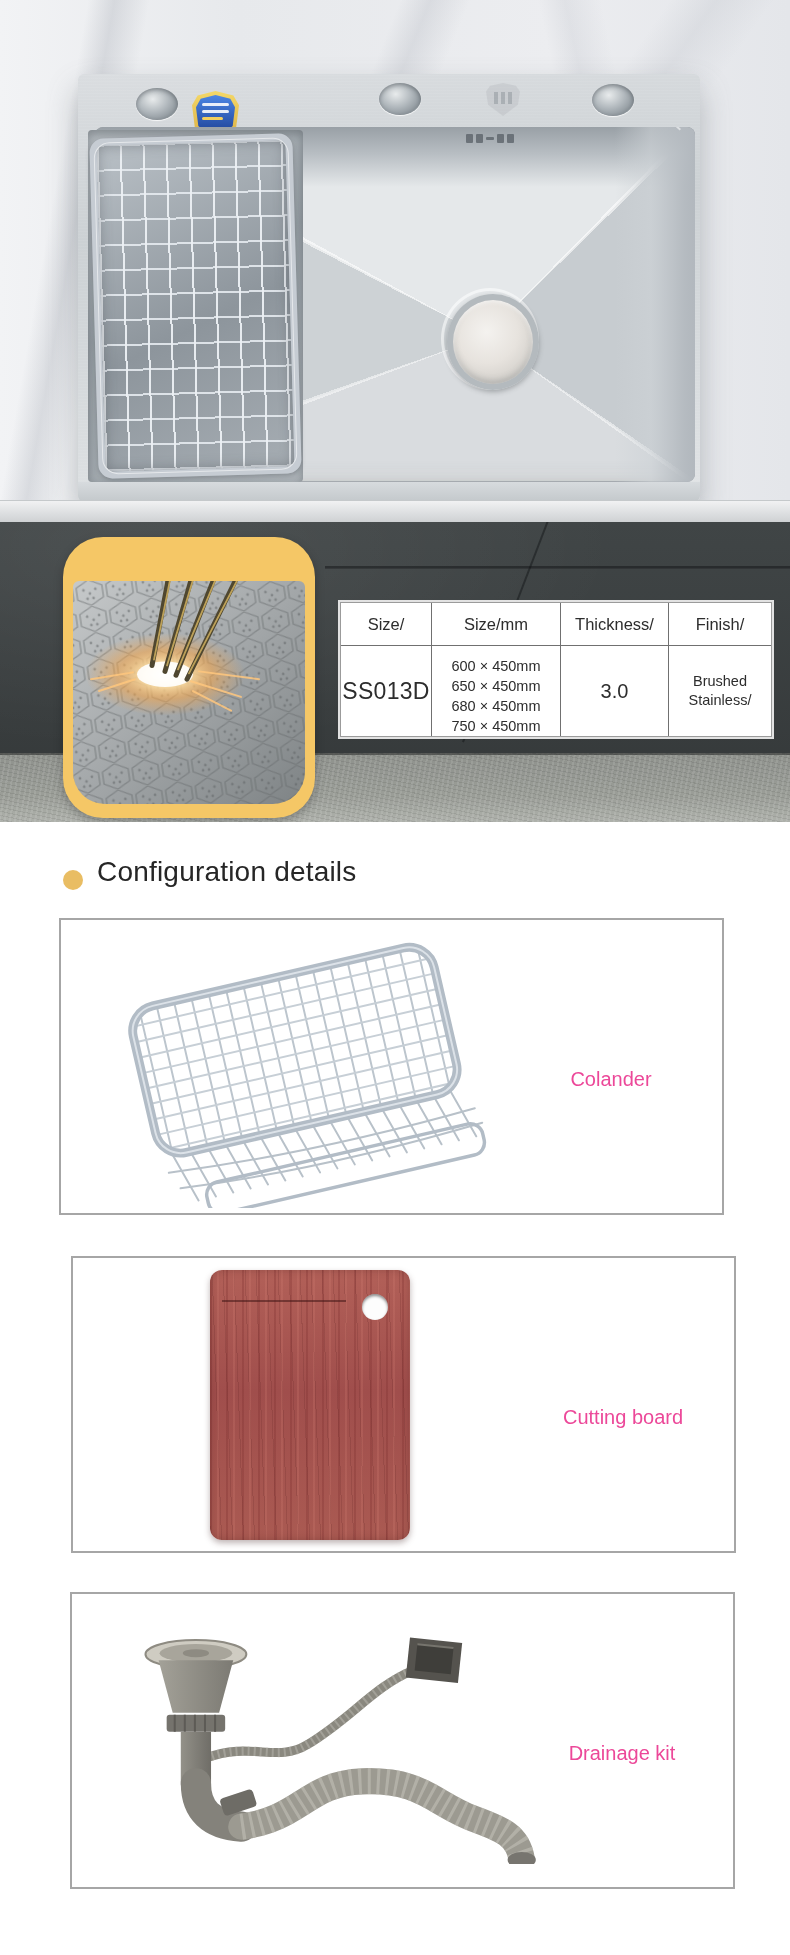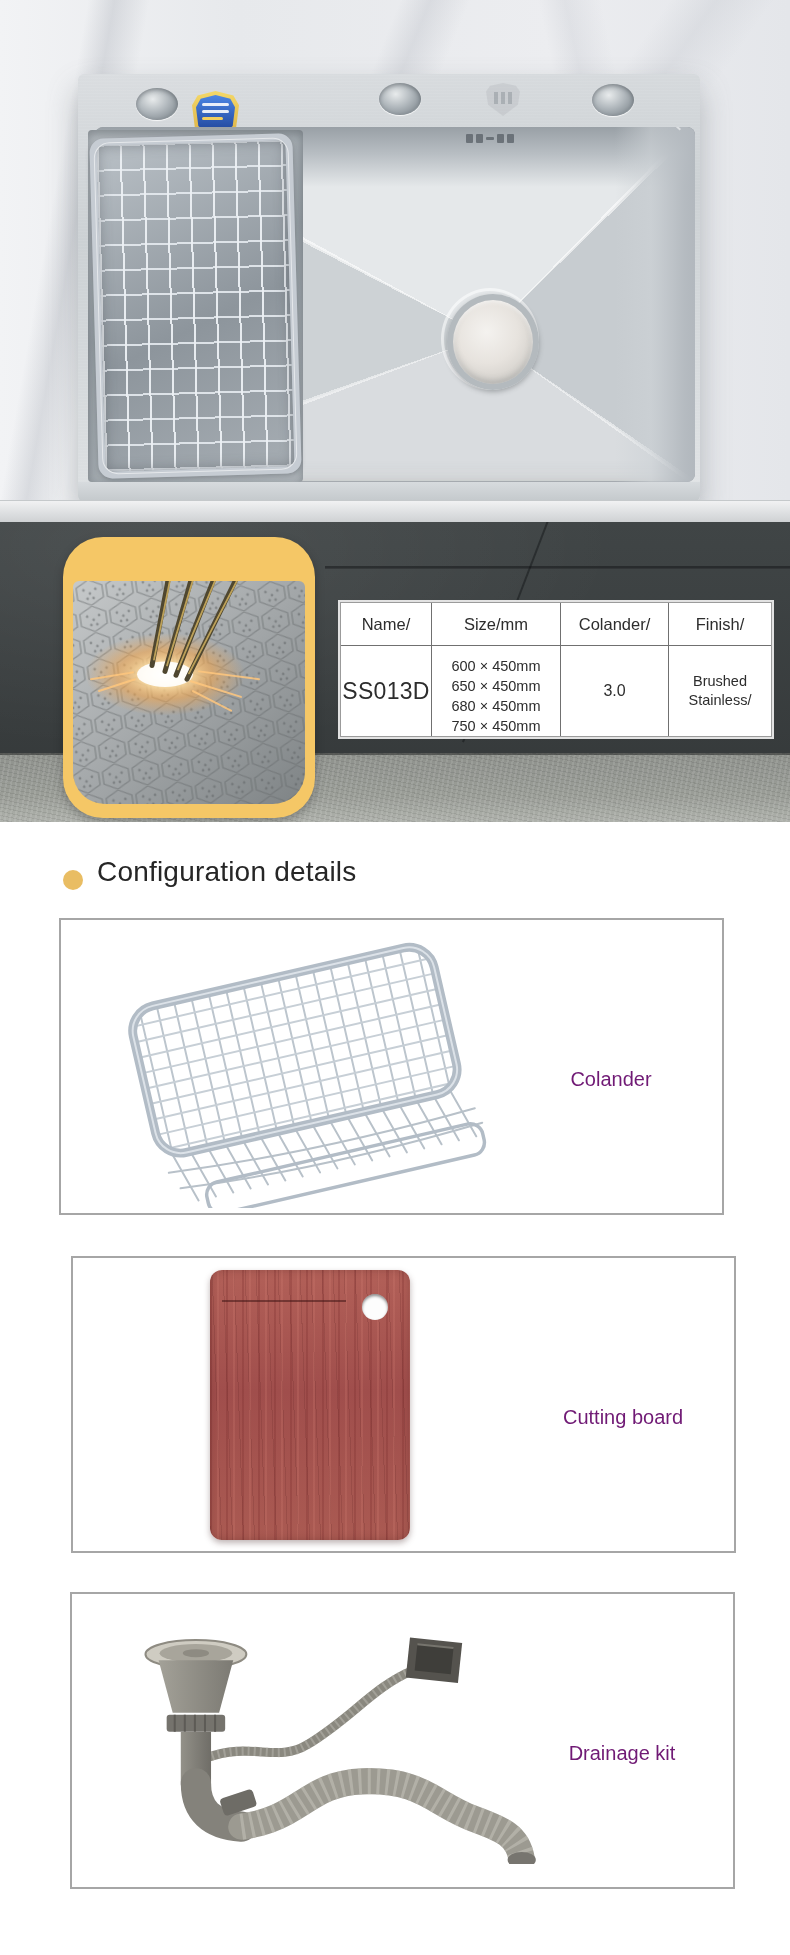--- a/index.html
+++ b/index.html
@@ -101,30 +101,30 @@
   
   .spec-table{left:340px;top:80px;width:430px;background:#fff;display:grid;
     grid-template-columns:91px 129px 108px 102px;grid-template-rows:43px 90px;
     border:1px solid #9b9b9b;box-shadow:0 0 0 2px rgba(235,235,235,.95);}
   .cell{display:flex;align-items:center;justify-content:center;
     border-right:1px solid #707070;border-bottom:1px solid #707070;
     font-size:16.5px;color:#2d2d2d;text-align:center;}
   .cell.lastcol{border-right:none;} .cell.bodyrow{border-bottom:none;}
   .cell-name{font-size:23px;letter-spacing:.3px;}
   .cell-sizes{flex-direction:column;font-size:14.5px;line-height:20px;justify-content:flex-end;}
-  .cell-thick{font-size:16px;}
+  .cell-thick{font-size:20px;}
   .cell-finish{font-size:14.5px;line-height:19px;padding:0 16px;}
 
   
   .config{position:absolute;left:0;top:822px;width:790px;height:1133px;background:#fff;}
   .dot{left:63px;top:48px;width:20px;height:20px;border-radius:50%;background:#e9bd63;}
   .title{left:97px;top:34px;font-size:28px;color:#262626;letter-spacing:.2px;}
   .item-box{left:59px;width:661px;height:293px;border:2px solid #a6a6a6;background:#fff;}
   .box1{top:96px;} .box2{top:434px;margin-left:12px;} .box3{top:770px;margin-left:11px;}
-  .item-label{left:430px;top:148px;width:240px;text-align:center;font-size:20px;color:#701a75;}
+  .item-label{left:430px;top:148px;width:240px;text-align:center;font-size:20px;color:#ec4899;}
   .basket-svg{left:28px;top:6px;width:410px;height:282px;}
   .board{left:137px;top:12px;width:200px;height:270px;border-radius:12px;
     background:
       repeating-linear-gradient(90deg, rgba(122,44,44,.28) 0 2px, rgba(0,0,0,0) 2px 7px, rgba(214,130,118,.22) 7px 9px, rgba(0,0,0,0) 9px 16px),
       repeating-linear-gradient(88deg, rgba(90,30,30,.18) 0 1px, rgba(0,0,0,0) 1px 11px),
       linear-gradient(180deg,#b26058,#a04e4c 45%,#aa5a52);
     box-shadow:0 3px 6px rgba(70,40,40,.35), inset 0 0 10px rgba(60,20,20,.25);}
   .board-hole{position:absolute;right:22px;top:24px;width:26px;height:26px;border-radius:50%;background:#fdfdfd;
     box-shadow:inset 0 2px 3px rgba(0,0,0,.45);}
   .board-groove{position:absolute;left:12px;right:64px;top:30px;height:2px;background:rgba(66,22,22,.55);}
@@ -224,23 +224,23 @@
             <path d="M98 -6L81 80"></path>
               <path d="M122 -8L94 86"></path>
               <path d="M146 -10L105 90"></path>
               <path d="M170 -12L116 94"></path>
           </g>
         </svg>
       </div>
     </div>
 
     <div class="spec-table abs">
-      <div class="cell">Name/</div>
+      <div class="cell">Size/</div>
       <div class="cell">Size/mm</div>
-      <div class="cell">Colander/</div>
+      <div class="cell">Thickness/</div>
       <div class="cell lastcol">Finish/</div>
       <div class="cell bodyrow cell-name">SS013D</div>
       <div class="cell bodyrow cell-sizes">
         <div>600 × 450mm</div>
         <div>650 × 450mm</div>
         <div>680 × 450mm</div>
         <div>750 × 450mm</div>
       </div>
       <div class="cell bodyrow cell-thick">3.0</div>
       <div class="cell bodyrow lastcol cell-finish">Brushed Stainless/</div>

